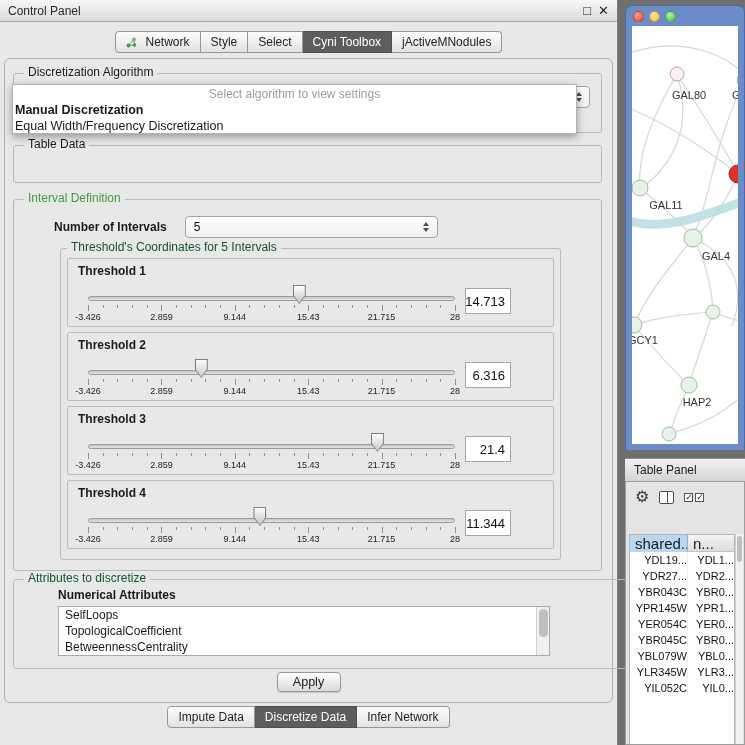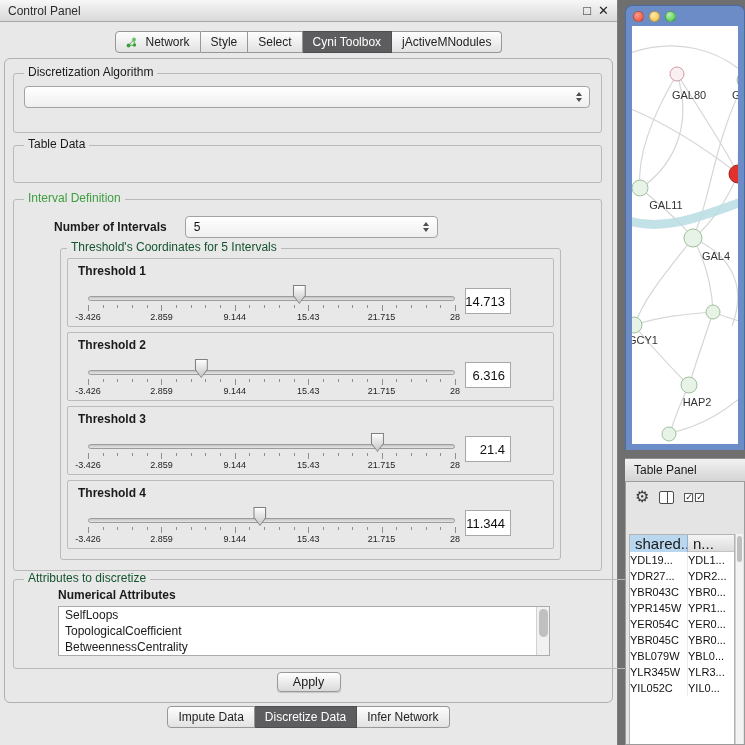--- a/index.html
+++ b/index.html
@@ -188,21 +188,21 @@
 
   .data-table {
     position:absolute; left:3px; right:9px; top:52px; bottom:0;
     background:#fff; border:1px solid #b3b3b3; border-bottom:none; overflow:hidden;
   }
   .thead { display:flex; height:17px; }
   .th { font-size:15px; display:flex; align-items:center; padding-left:5px; white-space:nowrap; overflow:hidden;text-align:center; }
   .th.c1 { width:58px; background:#b9d7ee; border-right:1px solid #93b3cc; }
   .th.c2 { flex:1; background:linear-gradient(#f5f5f5,#dcdcdc); border-bottom:1px solid #c4c4c4; }
   .tr { display:flex; height:16px; }
-  .td { font-size:11px; line-height:16px; white-space:nowrap; overflow:hidden; text-align:left; color:#111; }
+  .td { font-size:11px; line-height:16px; white-space:nowrap; overflow:hidden; text-align:right; color:#111; }
   .td.c1 { width:58px; border-right:1px solid #ececec; }
   .td.c2 { flex:1; }
   .tw-vscroll { position:absolute; right:1px; top:52px; bottom:0; width:8px; background:#f3f3f3; border-left:1px solid #cfcfcf; }
   .tw-vscroll .vthumb { position:absolute; left:1px; top:2px; width:5px; height:26px; border-radius:3px; background:#bfbfbf; }
 </style>
 </head>
 <body>
 
 <div class="control-panel">
 
@@ -477,20 +477,25 @@
           </div>
         <div class="vbar">
             <div class="vthumb"></div>
           </div>
       </div>
     </div>
 
     <div class="apply-btn">Apply</div>
   </div>
 
+  <div class="popup">
+    <div class="prompt">Select algorithm to view settings</div>
+    <div class="opt bold">Manual Discretization</div>
+    <div class="opt">Equal Width/Frequency Discretization</div>
+  </div>
 
   <div class="bottom-tabbar">
     <div class="segbar" id="bottom-tabs">
         <div class="seg">
           <span>Impute Data</span>
         </div>
         <div class="seg sel">
           <span>Discretize Data</span>
         </div>
         <div class="seg">

